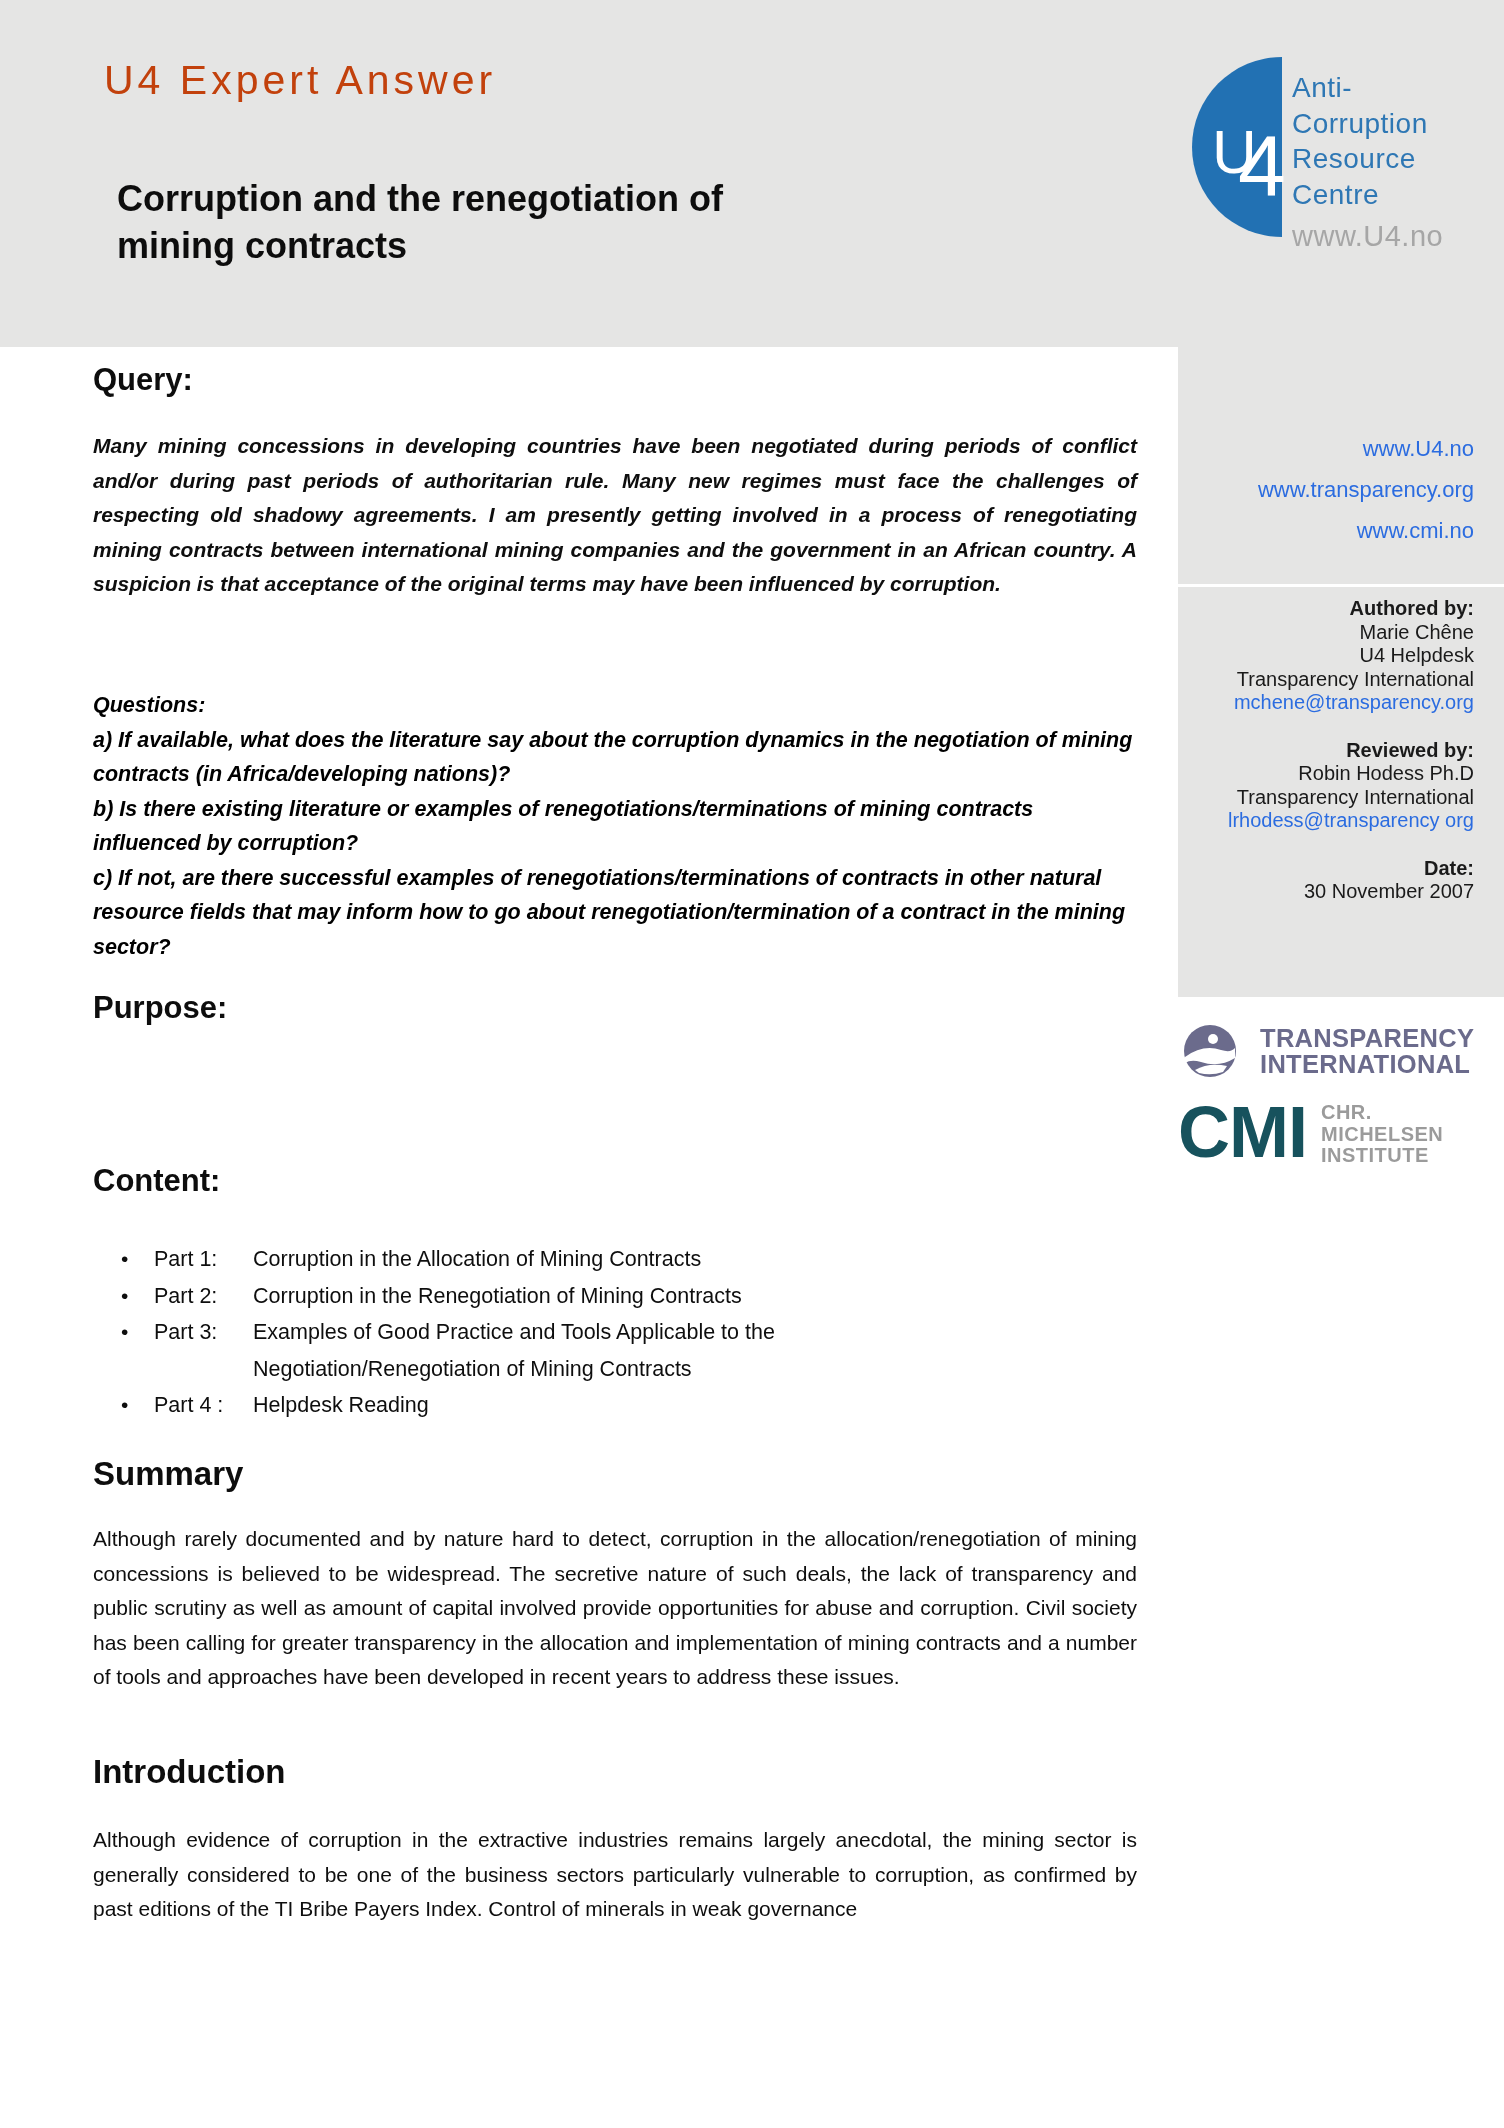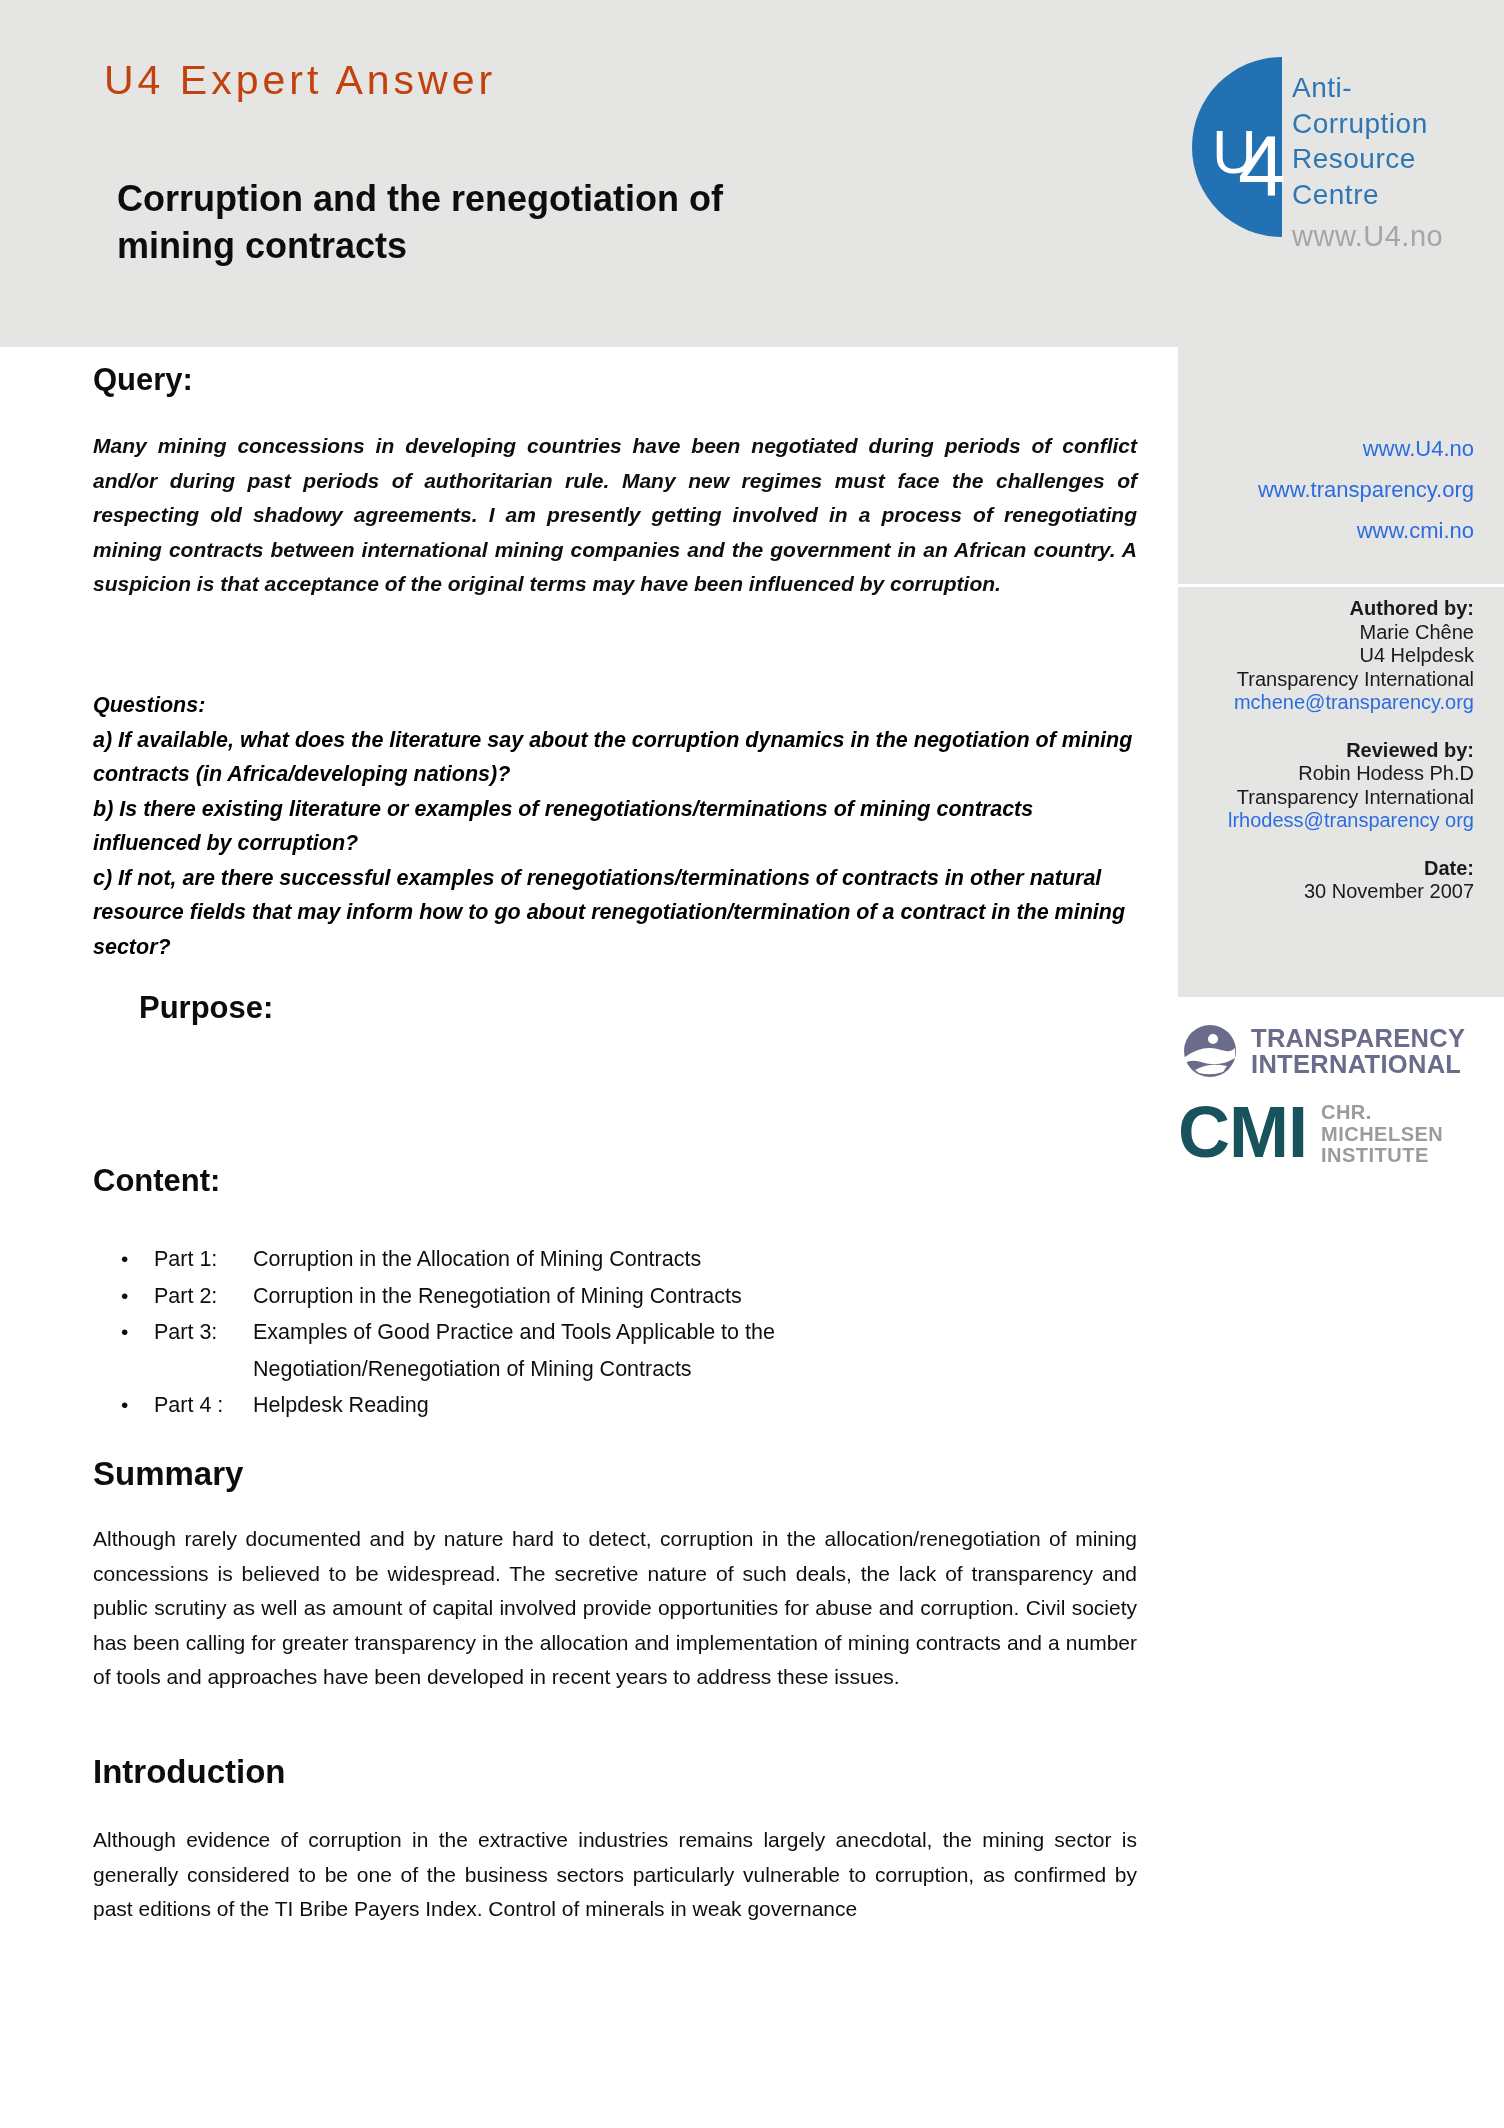--- a/index.html
+++ b/index.html
@@ -54,21 +54,21 @@
   .side-sep{position:absolute;left:1178px;top:584px;width:326px;height:3px;background:#ffffff;}
   .side-info{
     position:absolute;left:1178px;top:597px;width:296px;text-align:right;
     font-size:20px;line-height:23.5px;color:#1a1a1a;
   }
   .side-info .lbl{font-weight:700;}
   .side-info a{color:#2b6ce0;text-decoration:none;display:block;}
   .side-gap{height:24px;}
 
   
-  .ti-logo{position:absolute;left:1183px;top:1024px;display:flex;align-items:center;gap:14px;}
+  .ti-logo{position:absolute;left:1183px;top:1024px;display:flex;align-items:center;gap:23px;}
   .ti-text{font-size:25.5px;line-height:26px;font-weight:700;color:#6b6b8c;letter-spacing:.3px;}
   .cmi-logo{position:absolute;left:1178px;top:1096px;display:flex;align-items:flex-start;gap:14px;}
   .cmi-abbr{font-size:72px;line-height:72px;font-weight:700;color:#17525d;letter-spacing:-1px;}
   .cmi-text{margin-top:6px;font-size:20px;line-height:21.5px;font-weight:700;color:#9b9b9b;letter-spacing:.5px;}
 </style>
 </head>
 <body>
 
 <div class="page">
 
@@ -95,21 +95,21 @@
   <h2 class="main-col sec-h" style="top:362px;">Query:</h2>
   <p class="main-col body-par q-style" style="top:429px;">Many mining concessions in developing countries have been negotiated during periods of conflict and/or during past periods of authoritarian rule. Many new regimes must face the challenges of respecting old shadowy agreements. I am presently getting involved in a process of renegotiating mining contracts between international mining companies and the government in an African country. A suspicion is that acceptance of the original terms may have been influenced by corruption.</p>
 
   <div class="main-col q-style" style="position:absolute;top:688px;">
     <div class="q-item">Questions:</div>
     <div class="q-item">a) If available, what does the literature say about the corruption dynamics in the negotiation of mining contracts (in Africa/developing nations)?</div>
     <div class="q-item">b) Is there existing literature or examples of renegotiations/terminations of mining contracts influenced by corruption?</div>
     <div class="q-item">c) If not, are there successful examples of renegotiations/terminations of contracts in other natural resource fields that may inform how to go about renegotiation/termination of a contract in the mining sector?</div>
   </div>
 
-  <h2 class="main-col sec-h" style="top:990px;margin-left:46px;">Purpose:</h2>
+  <h2 class="main-col sec-h" style="top:990px;">Purpose:</h2>
 
   <h2 class="main-col sec-h" style="top:1163px;">Content:</h2>
   <div class="main-col content-list" style="position:absolute;top:1241px;">
     <div class="content-row">
       <span class="bullet">•</span>
       <span class="part-label">Part 1:</span><span class="part-desc">Corruption in the Allocation of Mining Contracts</span>
     </div>
     <div class="content-row">
       <span class="bullet">•</span>
       <span class="part-label">Part 2:</span><span class="part-desc">Corruption in the Renegotiation of Mining Contracts</span>

